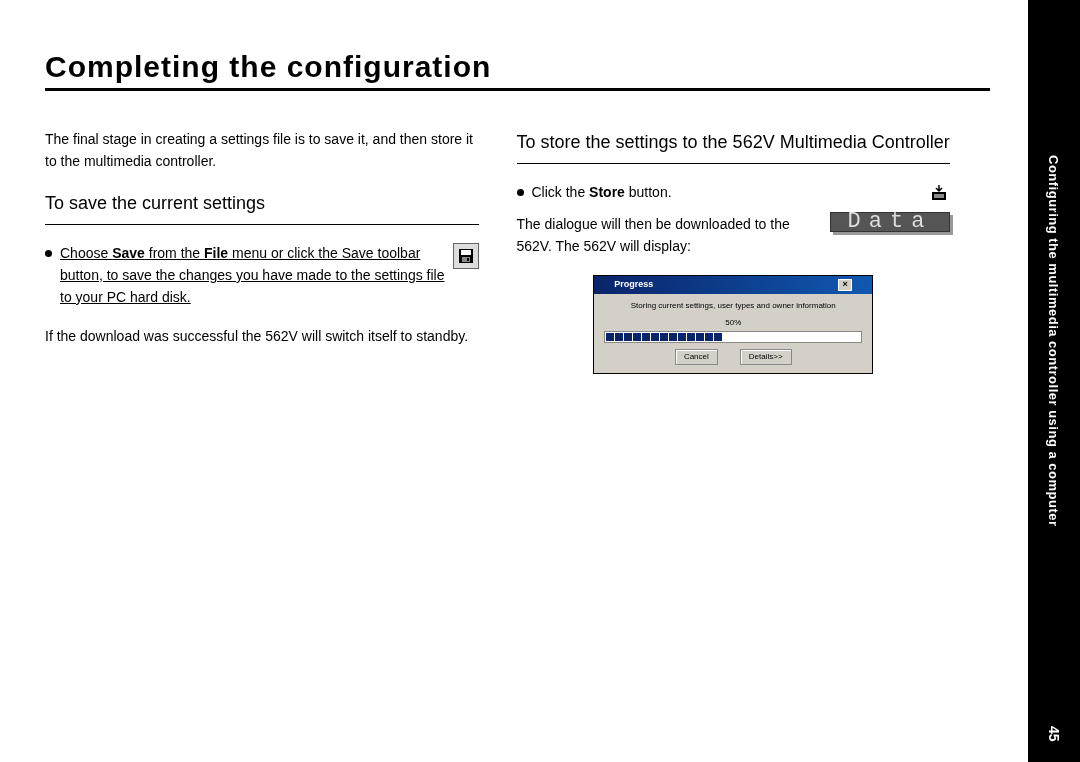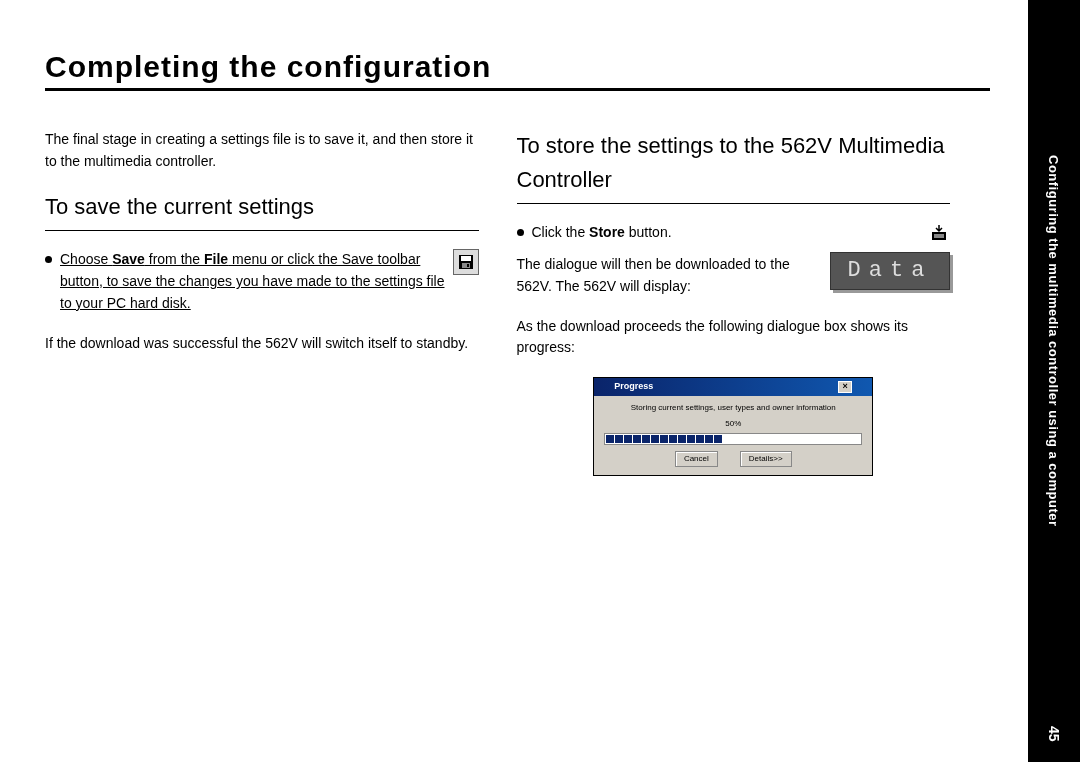--- a/index.html
+++ b/index.html
@@ -59,21 +59,21 @@
       display: flex;
       gap: 38px;
     }
     .col {
       width: 455px;
       font-size: 14px;
       line-height: 1.55;
       color: #000;
     }
     .section-title {
-      font-size: 22px;
+      font-size: 18px;
       font-weight: normal;
       margin-bottom: 6px;
       font-family: Arial, sans-serif;
     }
     .section-rule {
       border: none;
       border-top: 1px solid #000;
       margin-bottom: 18px;
     }
     .para { margin-bottom: 18px; }
@@ -111,21 +111,21 @@
     }
     .save-row .bullet-wrap { flex: 1; }
     .store-row {
       display: flex;
       align-items: flex-start;
       margin-bottom: 8px;
     }
     .store-row .bullet-wrap { flex: 1; display: flex; }
     .data-display {
       width: 120px;
-      height: 38px;
+      height: 20px;
       background: #555;
       border: 1px solid #333;
       box-shadow: 3px 3px 0 #999;
       color: #ddd;
       font-family: 'Courier New', monospace;
       font-size: 22px;
       letter-spacing: 8px;
       display: flex;
       align-items: center;
       justify-content: center;
@@ -266,21 +266,20 @@
             <path d="M9 1 L9 7 M6 4 L9 7 L12 4" stroke="#000" stroke-width="1.5" fill="none"></path>
           </svg>
         </span>
       </div>
 
       <div class="display-row">
         <div class="txt">The dialogue will then be downloaded to the 562V. The 562V will display:</div>
         <div class="data-display">Data</div>
       </div>
 
-      <p class="para">As the download proceeds the following dialogue box shows its progress:</p>
 
       <div class="progress-dialog">
         <div class="dialog-titlebar">
           <span>Progress</span>
           <span class="dialog-close">×</span>
         </div>
         <div class="dialog-body">
           <div class="dialog-msg">Storing current settings, user types and owner information</div>
           <div class="dialog-pct">50%</div>
           <div class="progress-bar">

